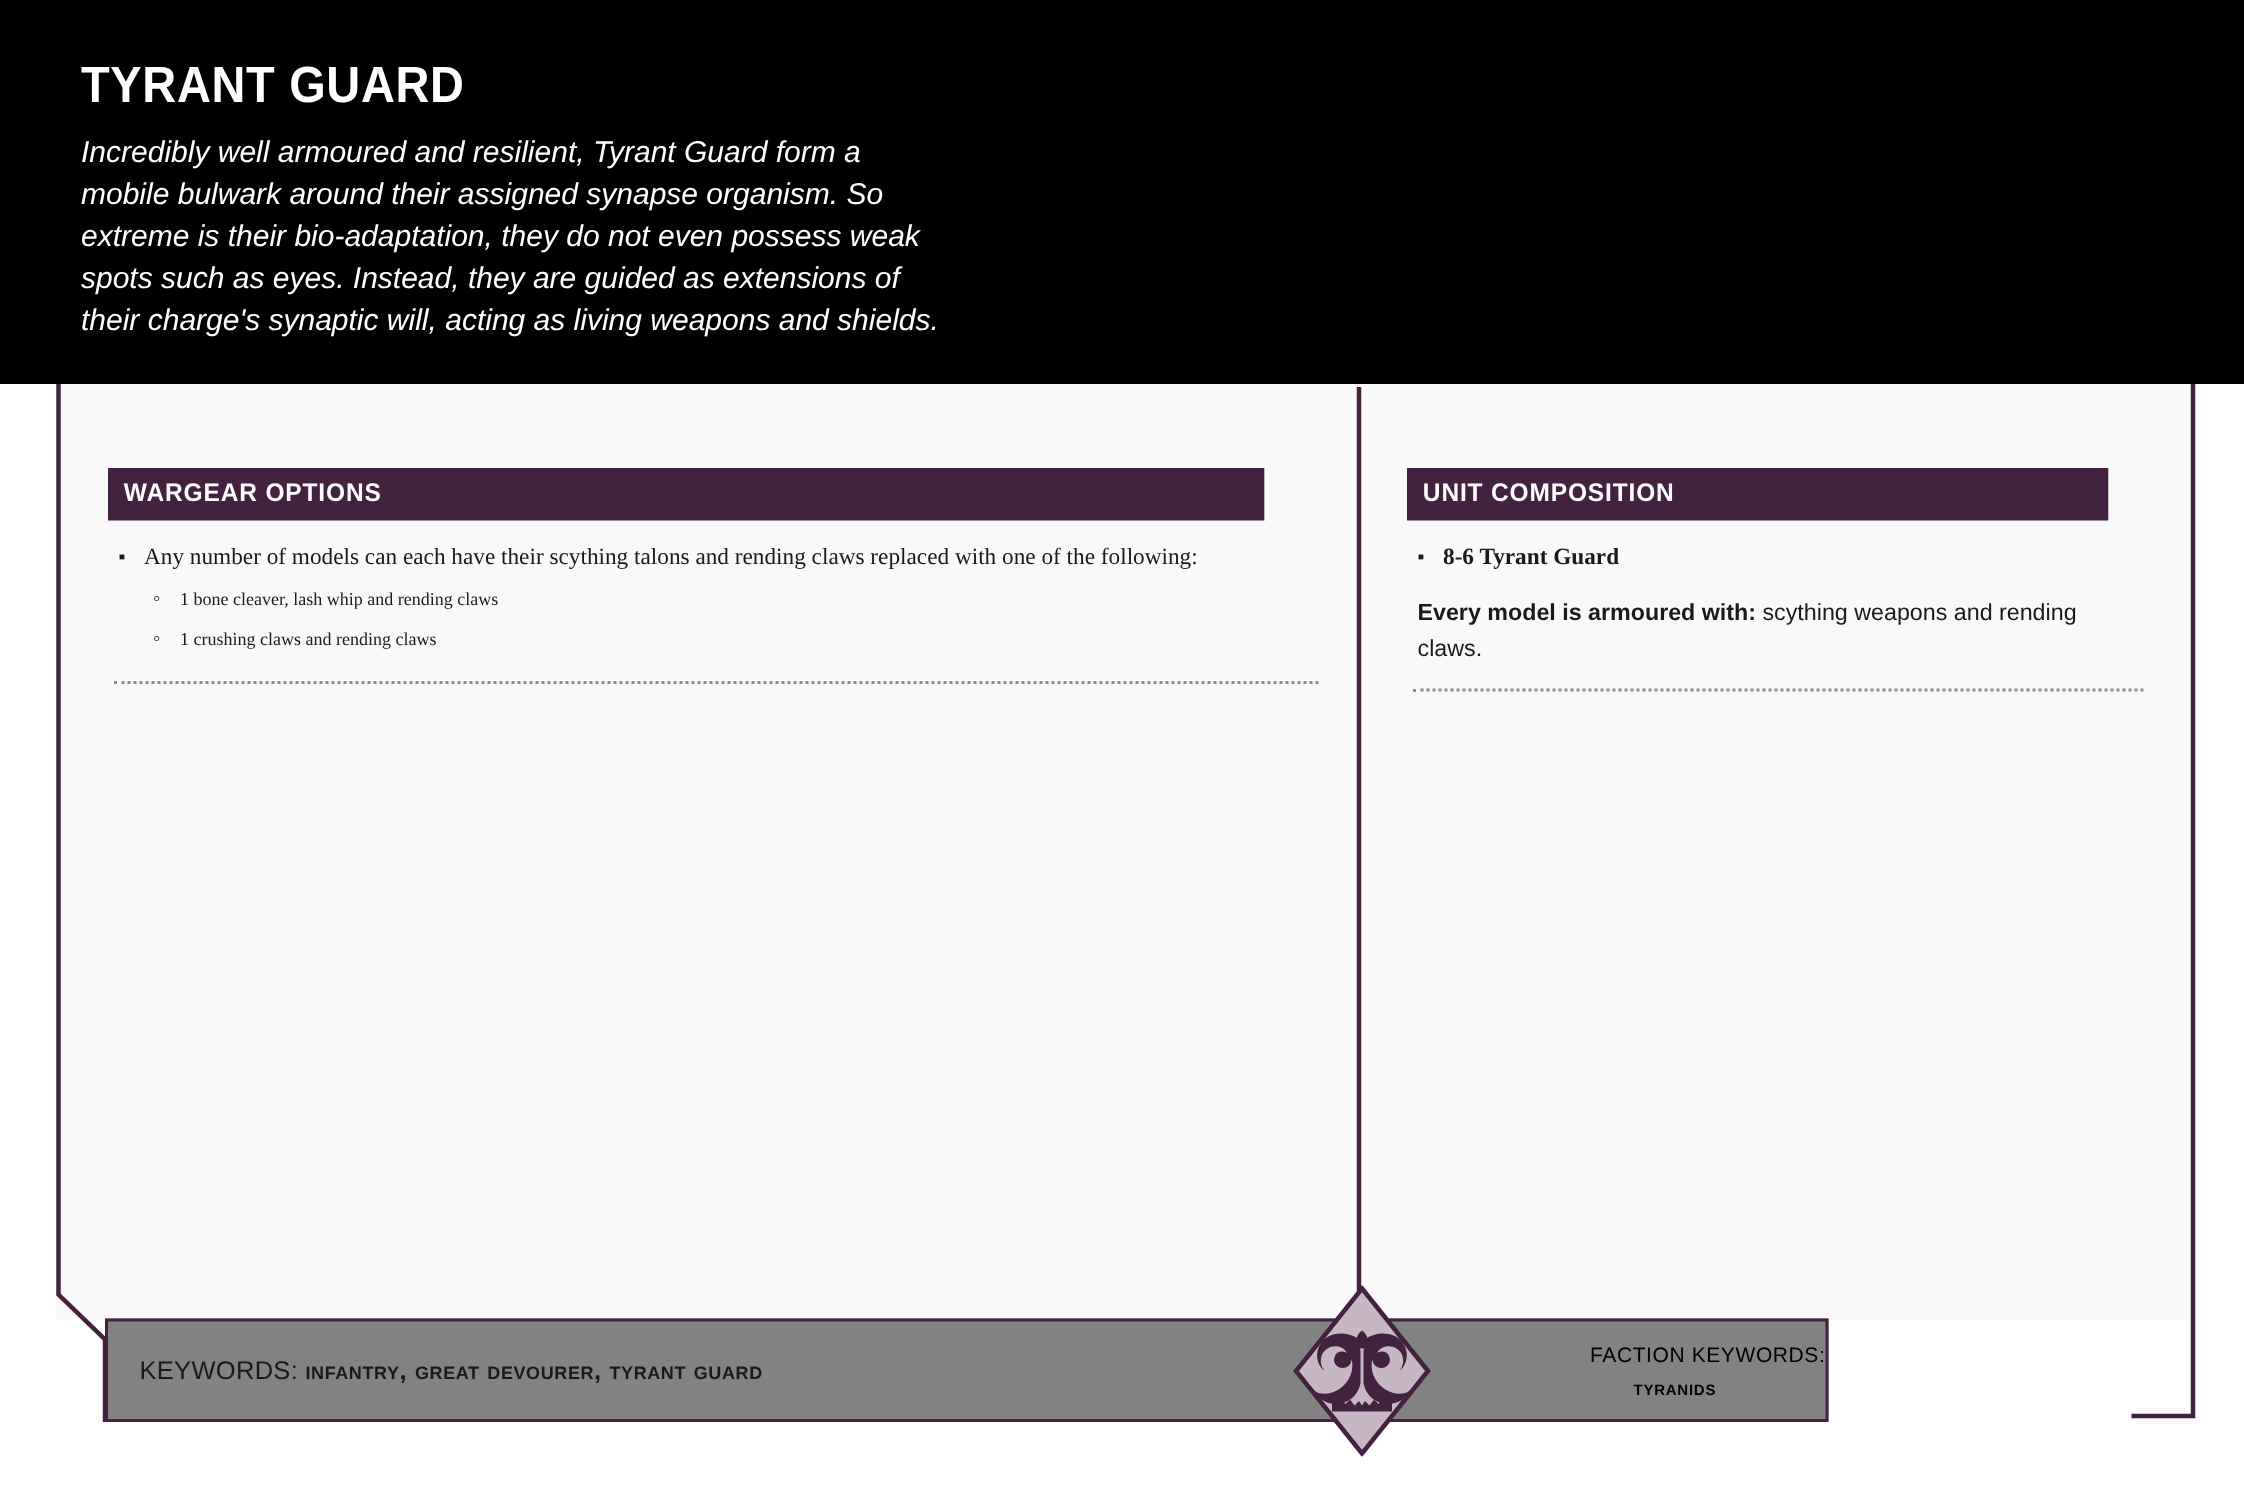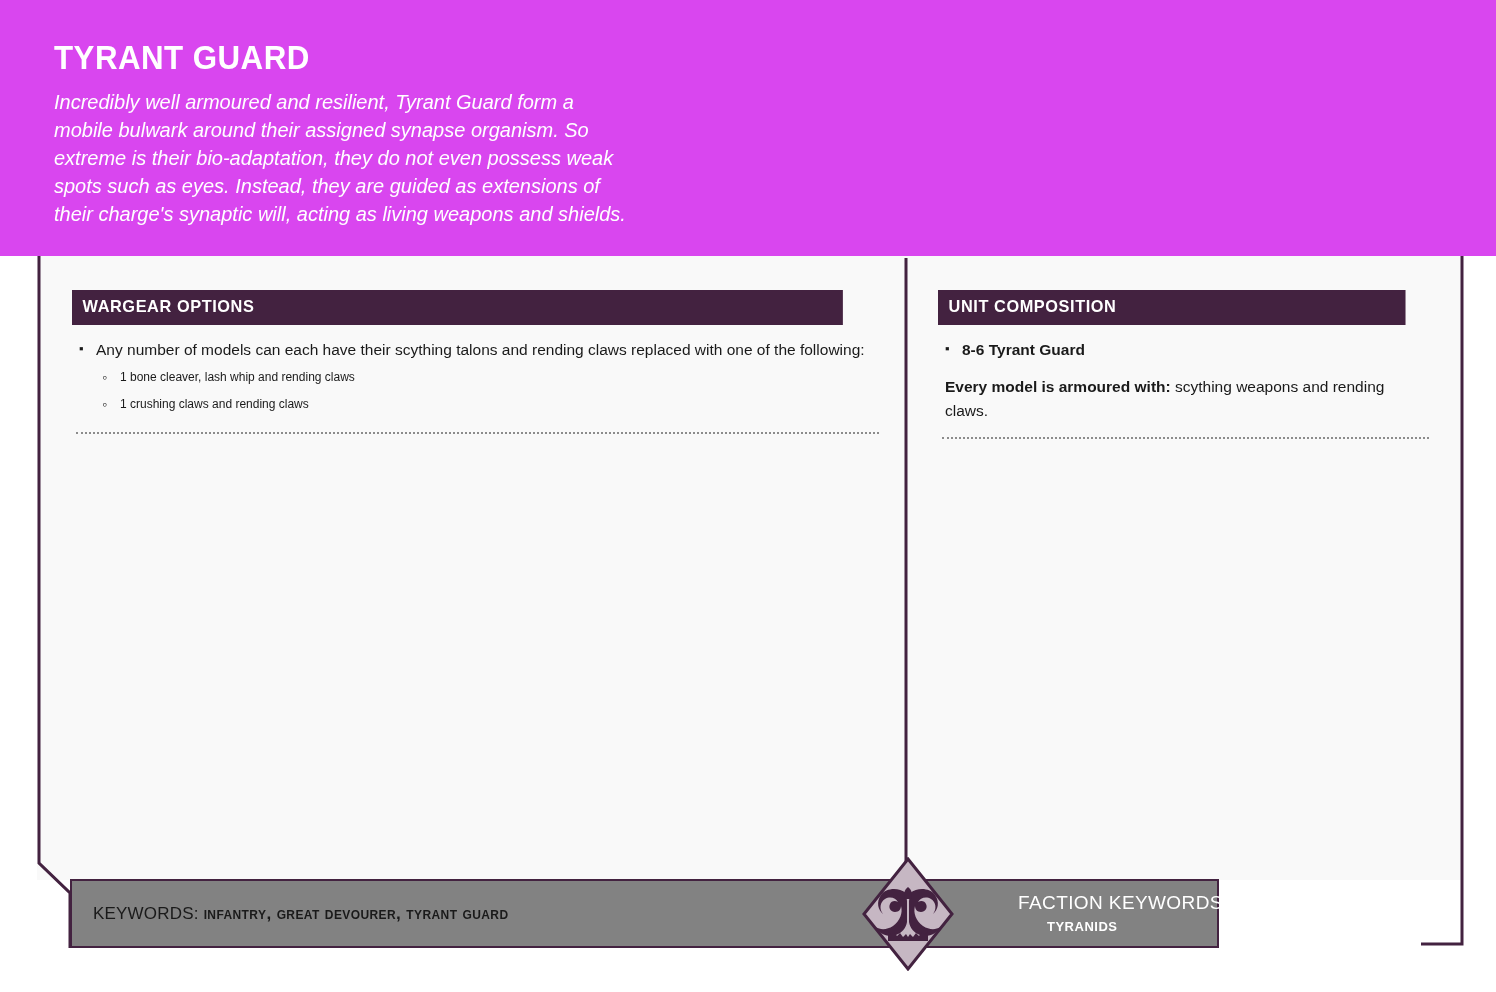--- a/index.html
+++ b/index.html
@@ -14,21 +14,21 @@
     position: relative;
     overflow: hidden;
   }
 
   
   .header {
     position: absolute;
     left: 0; top: 0;
     width: 1496px;
     height: 256px;
-    background: #d946ef;
+    background: #000000;
     box-sizing: border-box;
     padding: 40px 0 0 54px;
   }
   .unit-title {
     color: #ffffff;
     font-size: 34px;
     font-weight: bold;
     letter-spacing: 0.5px;
     line-height: 1;
     margin: 0 0 14px 0;
@@ -60,21 +60,21 @@
     left: 37px;
     top: 256px;
     width: 1425px;
     height: 624px;
     background: #f9f9f9;
   }
 
   
   .columns {
     position: absolute;
-    left: 0; top: 252px;
+    left: 0; top: 274px;
     width: 1403px;
     height: 624px;
     border-radius: 26px;
   }
   .col-left {
     position: absolute;
     left: 72px; top: 38px;
     width: 803px;
   }
   .col-right {
@@ -96,20 +96,21 @@
   }
 
   .section-body {
     padding: 13px 4px 0 4px;
   }
 
   ul.bullets {
     list-style: none;
     margin: 0;
     padding: 0;
+    font-family: Liberation Serif, serif;
   }
   ul.bullets > li {
     position: relative;
     padding-left: 20px;
     font-size: 15.5px;
     line-height: 23px;
     color: #1a1a1a;
     margin-bottom: 2px;
   }
   ul.bullets > li::before {
@@ -190,25 +191,25 @@
   }
   .kw-values {
     font-weight: bold;
     font-variant: small-caps;
     text-transform: lowercase;
     letter-spacing: 0.4px;
   }
 
   .faction-text {
     position: absolute;
-    left: 946px;
+    left: 988px;
     top: 50%;
     transform: translateY(-50%);
-    color: #ffffff;
-    font-size: 19px;
+    color: #000000;
+    font-size: 14px;
     line-height: 22px;
     white-space: nowrap;
   }
   .faction-label { letter-spacing: 0.4px; }
   .faction-value {
     font-weight: bold;
     font-variant: small-caps;
     text-transform: lowercase;
     letter-spacing: 0.5px;
     margin-left: 29px;

